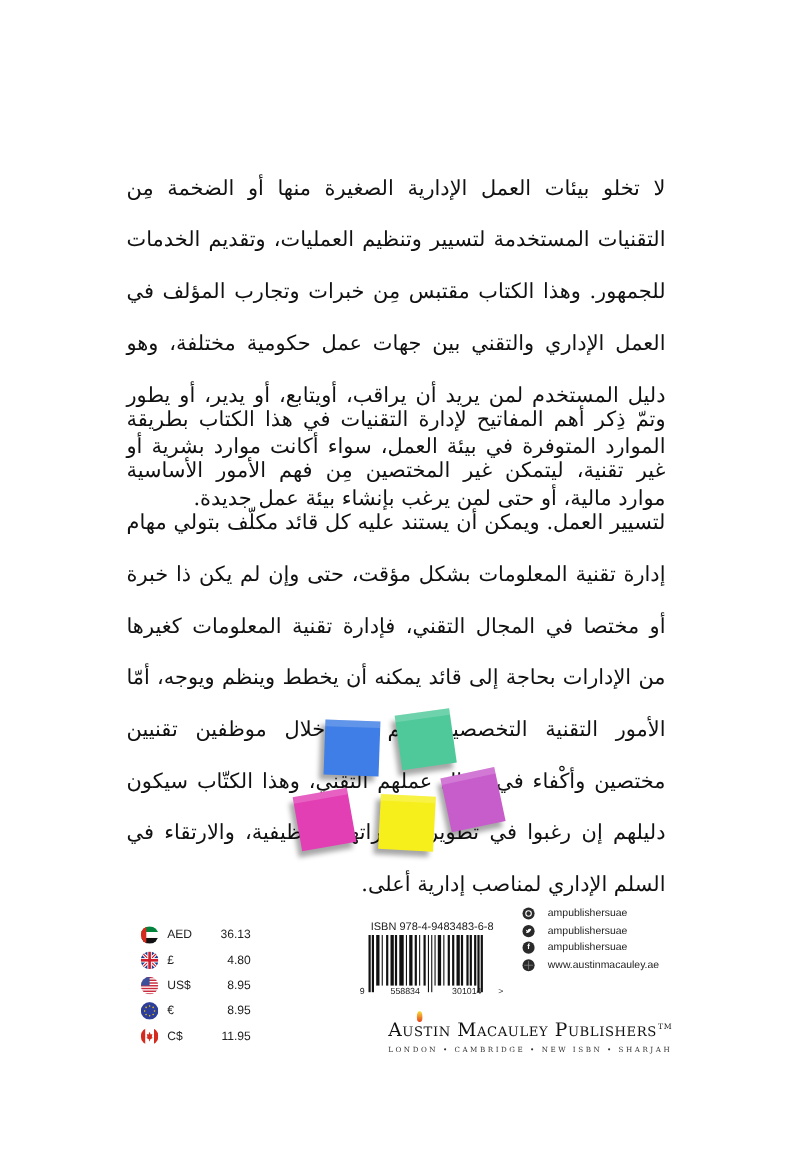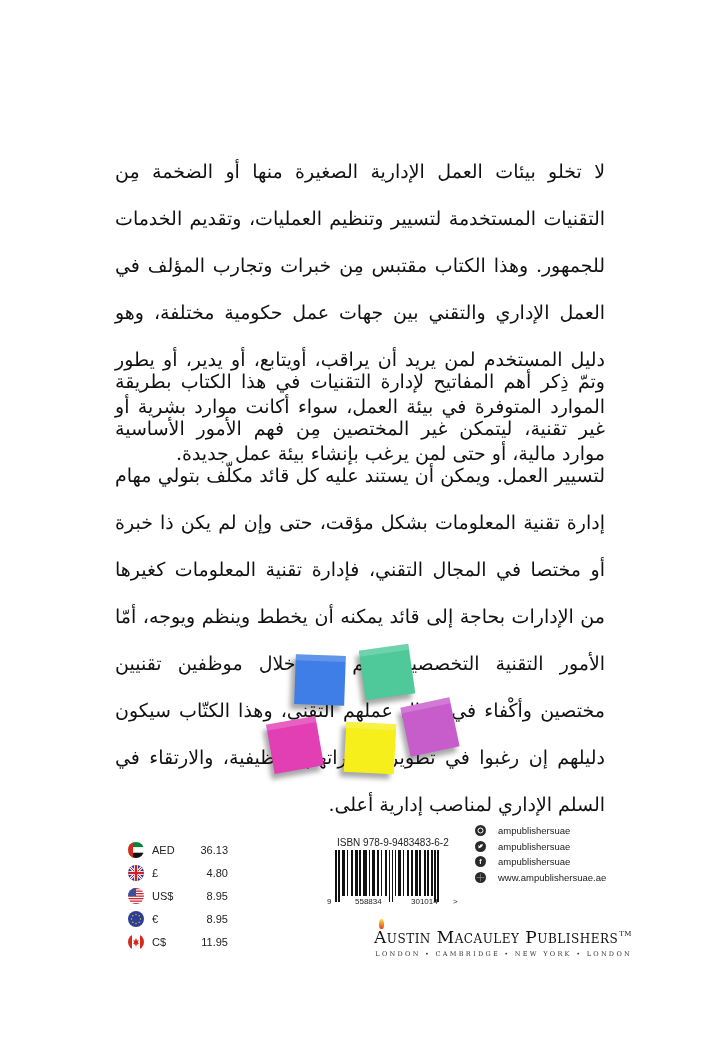--- a/index.html
+++ b/index.html
@@ -48,21 +48,21 @@
     .bars span.g { height: 52px; }
     .bars span.s { background: transparent; }
     .bc-digits { position: absolute; top: 60px; font-family: "Liberation Sans", sans-serif; font-size: 8px; color: #222; }
 
     
     .social { position: absolute; left: 475px; top: 823px; width: 160px; }
     .social-row { display: flex; align-items: center; height: 15.5px; font-family: "Liberation Sans", sans-serif; font-size: 9.5px; color: #222; }
     .sicon { width: 11px; height: 11px; border-radius: 50%; background: #2a2a2a; margin-right: 12px; position: relative; flex: 0 0 11px; color: #fff; font-size: 7px; line-height: 11px; text-align: center; font-weight: bold; }
 
     
-    .publisher { position: absolute; left: 332px; top: 927px; width: 300px; text-align: right; }
+    .publisher { position: absolute; left: 332px; top: 927px; width: 300px; text-align: center; }
     .pub-name { font-family: "DejaVu Serif", serif; font-size: 17px; letter-spacing: 0.5px; color: #111; font-variant: small-caps; white-space: nowrap; position: relative; }
     .pub-name .tm { font-size: 7px; vertical-align: super; margin-left: 1px; }
     .flame { position: absolute; left: 47px; top: -8px; width: 5px; height: 10px; border-radius: 50% 50% 40% 40%; background: linear-gradient(#f7e13a, #e8431d); }
     .pub-cities { font-family: "DejaVu Serif", serif; font-size: 6.5px; letter-spacing: 2.3px; color: #333; margin-top: 3px; white-space: nowrap; }
   </style>
 </head>
 <body>
 
 <p id="para1" class="blurb">لا تخلو بيئات العمل الإدارية الصغيرة منها أو الضخمة مِن التقنيات المستخدمة لتسيير وتنظيم العمليات، وتقديم الخدمات للجمهور. وهذا الكتاب مقتبس مِن خبرات وتجارب المؤلف في العمل الإداري والتقني بين جهات عمل حكومية مختلفة، وهو دليل المستخدم لمن يريد أن يراقب، أويتابع، أو يدير، أو يطور الموارد المتوفرة في بيئة العمل، سواء أكانت موارد بشرية أو موارد مالية، أو حتى لمن يرغب بإنشاء بيئة عمل جديدة.</p>
 <p id="para2" class="blurb">وتمّ ذِكر أهم المفاتيح لإدارة التقنيات في هذا الكتاب بطريقة غير تقنية، ليتمكن غير المختصين مِن فهم الأمور الأساسية لتسيير العمل. ويمكن أن يستند عليه كل قائد مكلّف بتولي مهام إدارة تقنية المعلومات بشكل مؤقت، حتى وإن لم يكن ذا خبرة أو مختصا في المجال التقني، فإدارة تقنية المعلومات كغيرها من الإدارات بحاجة إلى قائد يمكنه أن يخطط وينظم ويوجه، أمّا الأمور التقنية التخصصية فتتم مِن خلال موظفين تقنيين مختصين وأكْفاء في مجال عملهم التقني، وهذا الكتّاب سيكون دليلهم إن رغبوا في تطوير مساراتهم الوظيفية، والارتقاء في السلم الإداري لمناصب إدارية أعلى.</p>
@@ -149,21 +149,21 @@
           <rect x="12" width="4" height="16" fill="#d52b1e"></rect>
           <path d="M8 4 L9 6.5 L10.5 6 L10 9 L11 9.5 L8.5 11 L8.3 12.5 L7.7 12.5 L7.5 11 L5 9.5 L6 9 L5.5 6 L7 6.5 Z" fill="#d52b1e"></path>
         </svg>
     </span>
     <span class="cur">C$</span>
     <span class="amt">11.95</span>
   </div>
 </div>
 
 <div class="barcode">
-  <div class="isbn">ISBN  978-9-9483483-6-2</div>
+  <div class="isbn">ISBN  978-4-9483483-6-8</div>
   <div class="bars">
     <span class="g" style="width:1.5px"></span>
       <span class="s" style="width:1.5px"></span>
       <span class="g" style="width:1.5px"></span>
     <span class="s" style="width:2px"></span>
       <span style="width:3px"></span>
       <span class="s" style="width:2px"></span>
       <span style="width:1.5px"></span>
       <span class="s" style="width:3px"></span>
       <span style="width:1.5px"></span>
@@ -232,23 +232,23 @@
     <span>ampublishersuae</span>
   </div>
   <div class="social-row">
     <span class="sicon">f</span>
     <span>ampublishersuae</span>
   </div>
   <div class="social-row">
     <span class="sicon"><svg width="11" height="11" viewBox="0 0 11 11">
           <path d="M5.5 1.5 V9.5 M1.5 5.5 H9.5" stroke="#888" stroke-width="0.7"></path>
         </svg></span>
-    <span>www.ampublishersuae.ae</span>
+    <span>www.austinmacauley.ae</span>
   </div>
 </div>
 
 <div class="publisher">
   <div class="pub-name">
     <span class="flame"></span>
     <span>Austin Macauley Publishers</span><span class="tm">TM</span>
   </div>
-  <div class="pub-cities">LONDON • CAMBRIDGE • NEW YORK • LONDON</div>
+  <div class="pub-cities">LONDON • CAMBRIDGE • NEW ISBN • SHARJAH</div>
 </div>
 
 </body></html>

